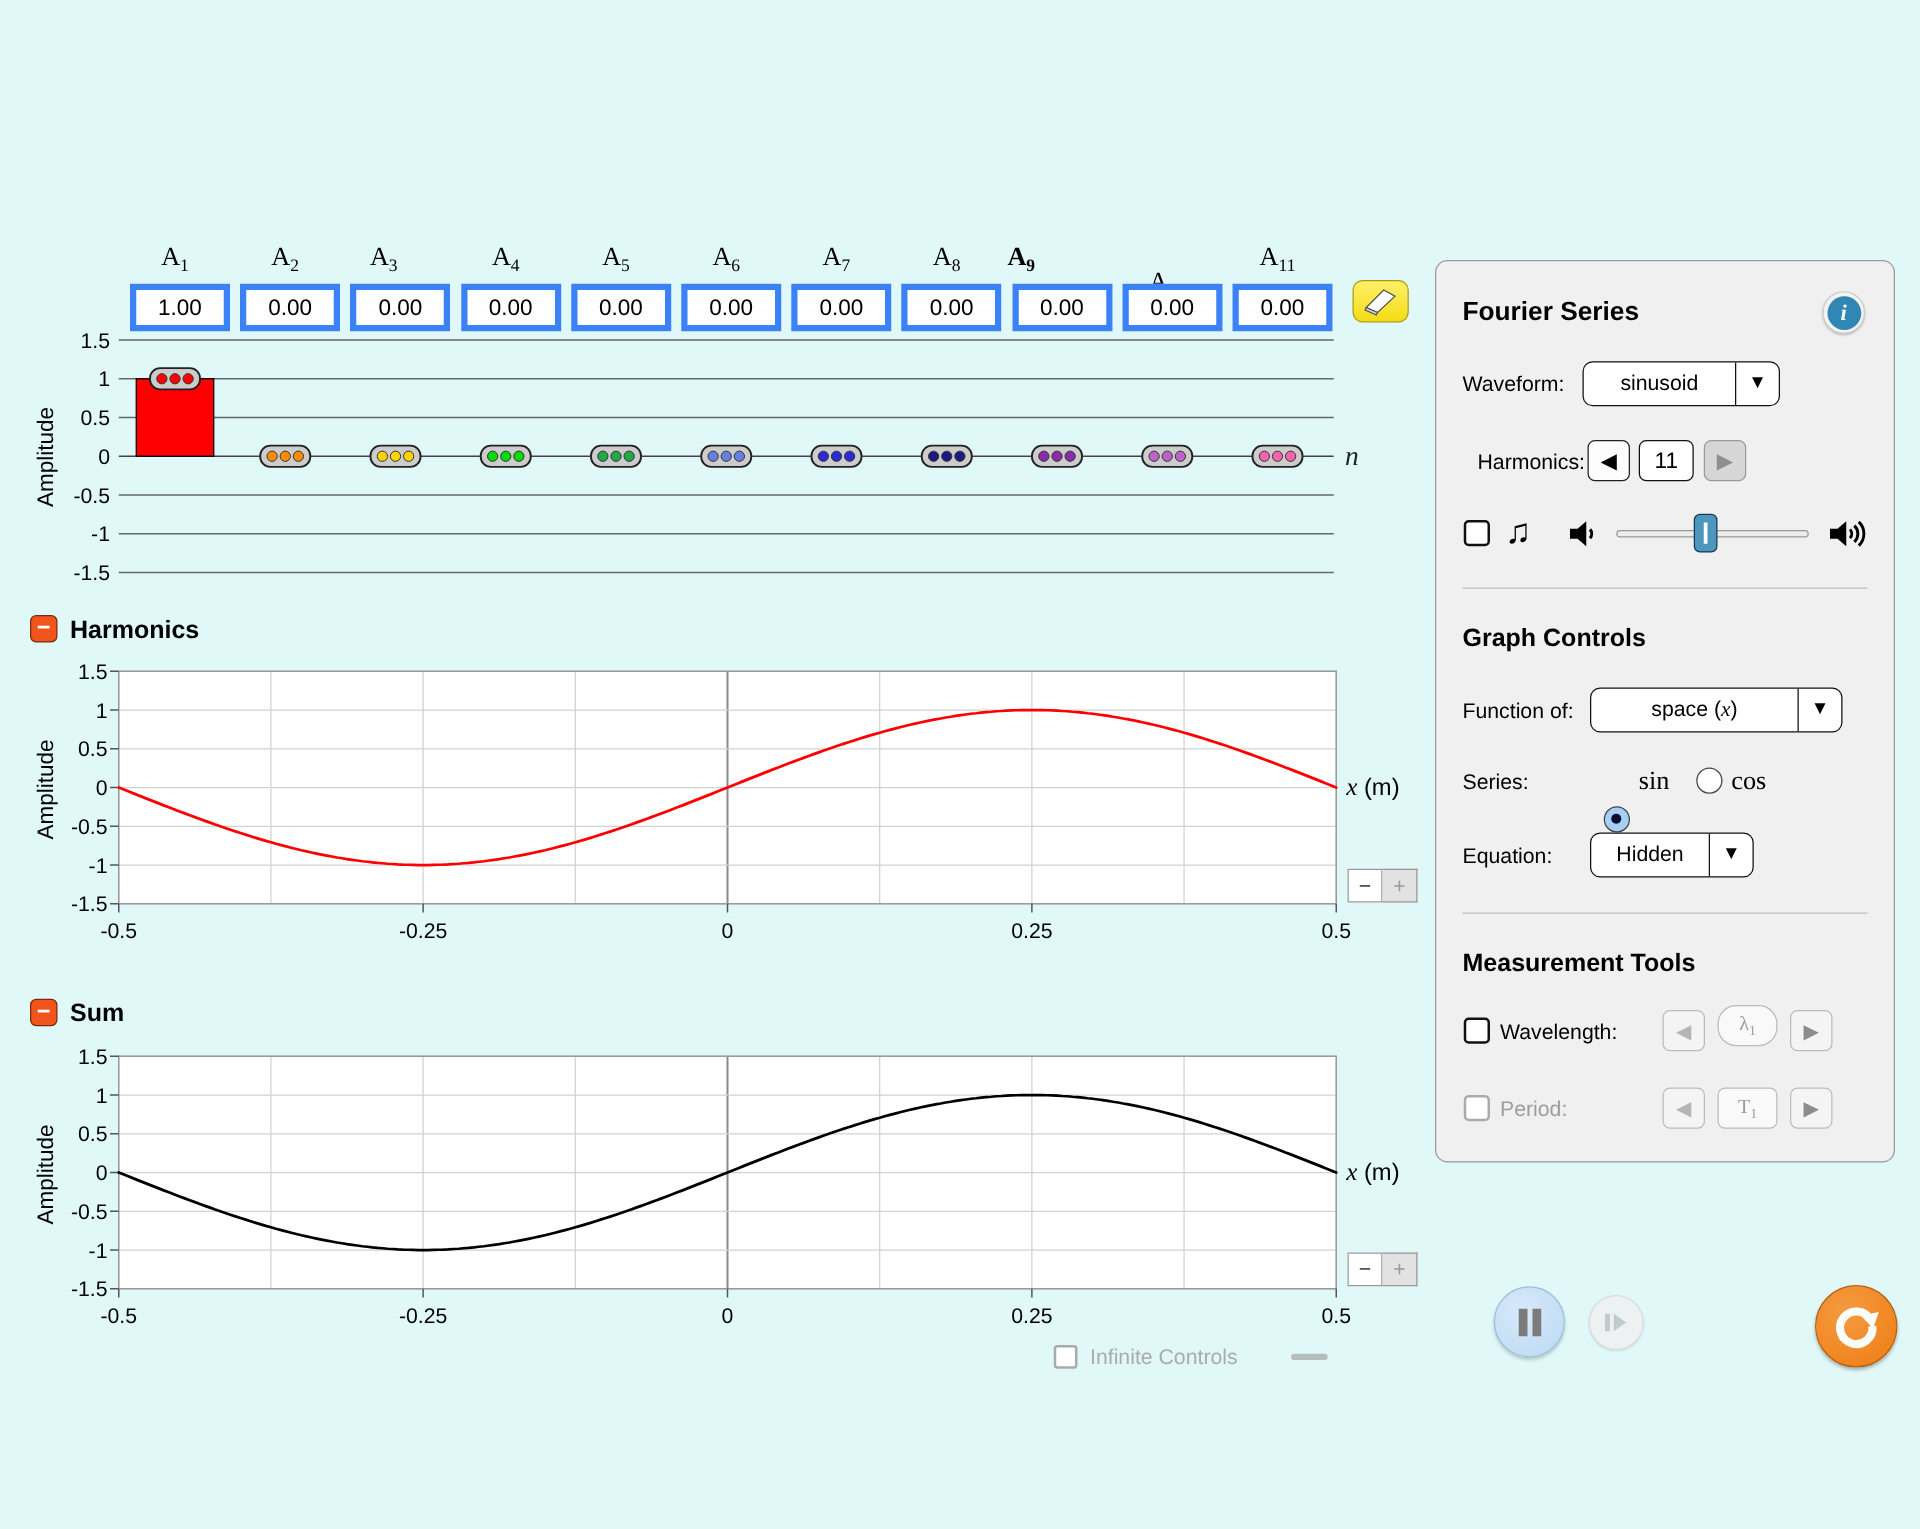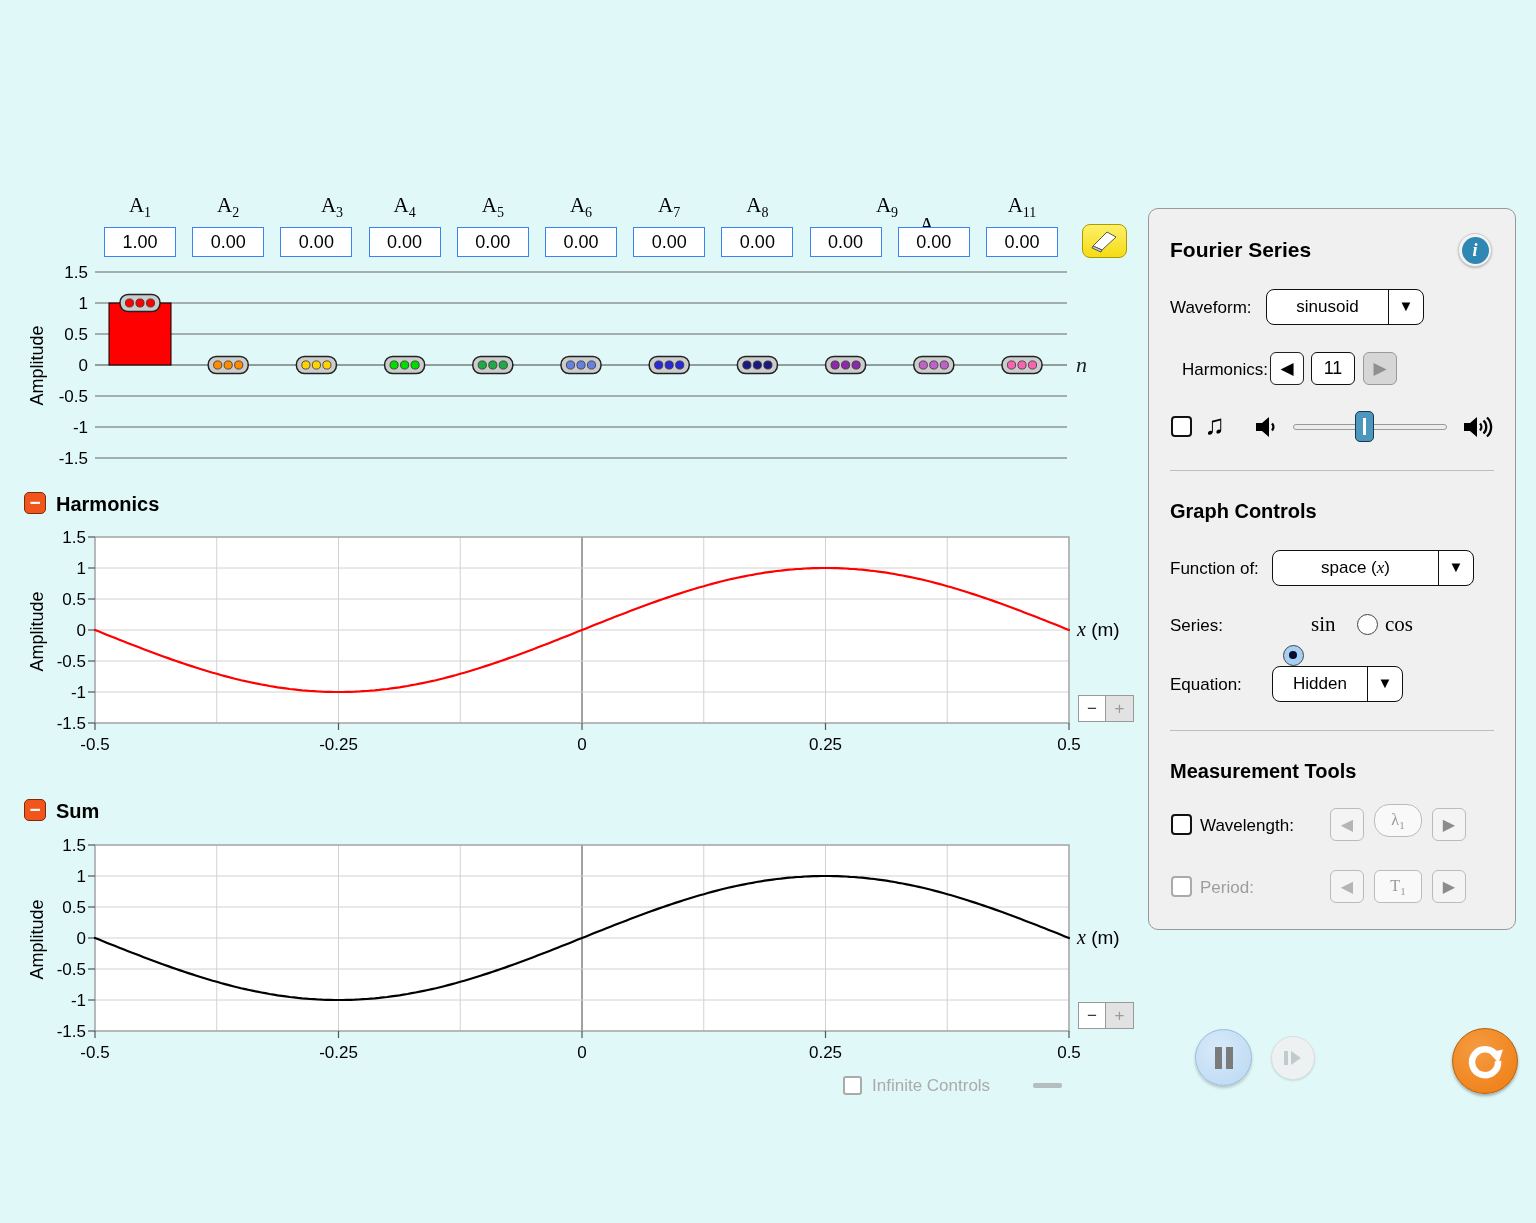--- a/index.html
+++ b/index.html
@@ -2,21 +2,21 @@
 <html><head>
 <meta charset="utf-8">
 <style>
   html,body{margin:0;padding:0;}
   body{width:1536px;height:1223px;position:relative;font-family:"Liberation Sans","DejaVu Sans",sans-serif;background:#E1F8F8;overflow:hidden;}
   .abs{position:absolute;}
   .serif{font-family:"Liberation Serif","DejaVu Serif",serif;}
   .vlabel{transform:rotate(-90deg);transform-origin:center;font-size:18px;color:#000;white-space:nowrap;}
   .amp-label{font-family:"Liberation Serif","DejaVu Serif",serif;font-size:21px;color:#000;text-align:center;width:72px;}
   .amp-label sub{font-size:14px;}
-  .amp-value{width:70px;height:28px;background:#fff;border:1px solid #3b82f6;font-size:18px;color:#000;text-align:center;line-height:28px;}
+  .amp-value{width:70px;height:28px;background:#fff;border:5px solid #3b82f6;font-size:18px;color:#000;text-align:center;line-height:28px;}
   .sec-btn{width:22px;height:22px;background:#F2551C;border:1.5px solid #7a2a0d;border-radius:5px;color:#fff;font-size:19px;font-weight:bold;line-height:19px;text-align:center;cursor:pointer;box-sizing:border-box;}
   .sec-title{font-size:20px;font-weight:bold;color:#000;}
   .zoombox{display:flex;}
   .zoombtn{width:28px;height:27px;border:1px solid #999;box-sizing:border-box;font-size:17px;text-align:center;line-height:25px;}
   .zoombtn.on{background:#fff;color:#333;}
   .zoombtn.off{background:#E2E2E2;color:#9a9a9a;border-left:none;}
   .panel{background:#F0F0F0;border:1.5px solid #999;border-radius:10px;box-sizing:border-box;}
   .p-title{font-size:21px;font-weight:bold;color:#000;}
   .p-label{font-size:17px;color:#000;}
   .p-label.dis{color:#9d9d9d;}
@@ -46,33 +46,33 @@
 <body>
 
 <div id="app" class="abs" style="left:0;top:0;width:1536px;height:1223px;">
 
   <div class="abs vlabel" style="left:-18px;top:355px;width:110px;text-align:center;">Amplitude</div>
   <div id="amp-columns">
       <div class="abs amp-label" style="left:104px;top:193px;"><span>A</span><sub>1</sub></div>
       <div class="abs amp-value" style="left:104px;top:227px;">1.00</div>
       <div class="abs amp-label" style="left:192.2px;top:193px;"><span>A</span><sub>2</sub></div>
       <div class="abs amp-value" style="left:192.2px;top:227px;">0.00</div>
-      <div class="abs amp-label" style="left:296px;top:193px;"><span>A</span><sub>3</sub></div>
+      <div class="abs amp-label" style="left:271px;top:193px;"><span>A</span><sub>3</sub></div>
       <div class="abs amp-value" style="left:280.4px;top:227px;">0.00</div>
       <div class="abs amp-label" style="left:368.6px;top:193px;"><span>A</span><sub>4</sub></div>
       <div class="abs amp-value" style="left:368.6px;top:227px;">0.00</div>
       <div class="abs amp-label" style="left:456.8px;top:193px;"><span>A</span><sub>5</sub></div>
       <div class="abs amp-value" style="left:456.8px;top:227px;">0.00</div>
       <div class="abs amp-label" style="left:545px;top:193px;"><span>A</span><sub>6</sub></div>
       <div class="abs amp-value" style="left:545px;top:227px;">0.00</div>
       <div class="abs amp-label" style="left:633.2px;top:193px;"><span>A</span><sub>7</sub></div>
       <div class="abs amp-value" style="left:633.2px;top:227px;">0.00</div>
       <div class="abs amp-label" style="left:721.4px;top:193px;"><span>A</span><sub>8</sub></div>
       <div class="abs amp-value" style="left:721.4px;top:227px;">0.00</div>
-      <div class="abs amp-label" style="left:851px;top:193px;"><span>A</span><sub>9</sub></div>
+      <div class="abs amp-label" style="left:781px;top:193px;font-weight:bold;"><span>A</span><sub>9</sub></div>
       <div class="abs amp-value" style="left:809.6px;top:227px;">0.00</div>
       <div class="abs amp-label" style="left:897.8000000000001px;top:193px;margin-top:20px;"><span>A</span><sub>10</sub></div>
       <div class="abs amp-value" style="left:897.8000000000001px;top:227px;">0.00</div>
       <div class="abs amp-label" style="left:986px;top:193px;"><span>A</span><sub>11</sub></div>
       <div class="abs amp-value" style="left:986px;top:227px;">0.00</div>
     </div>
   <svg id="amp-svg" class="abs" style="left:0;top:190px;" width="1140" height="285">
       <line x1="95" y1="82" x2="1067" y2="82" stroke="#666" stroke-width="1.1"></line>
       <text x="88" y="88" text-anchor="end" font-size="17" fill="#000" font-family="Liberation Sans, DejaVu Sans, sans-serif">1.5</text>
       <line x1="95" y1="113" x2="1067" y2="113" stroke="#666" stroke-width="1.1"></line>

